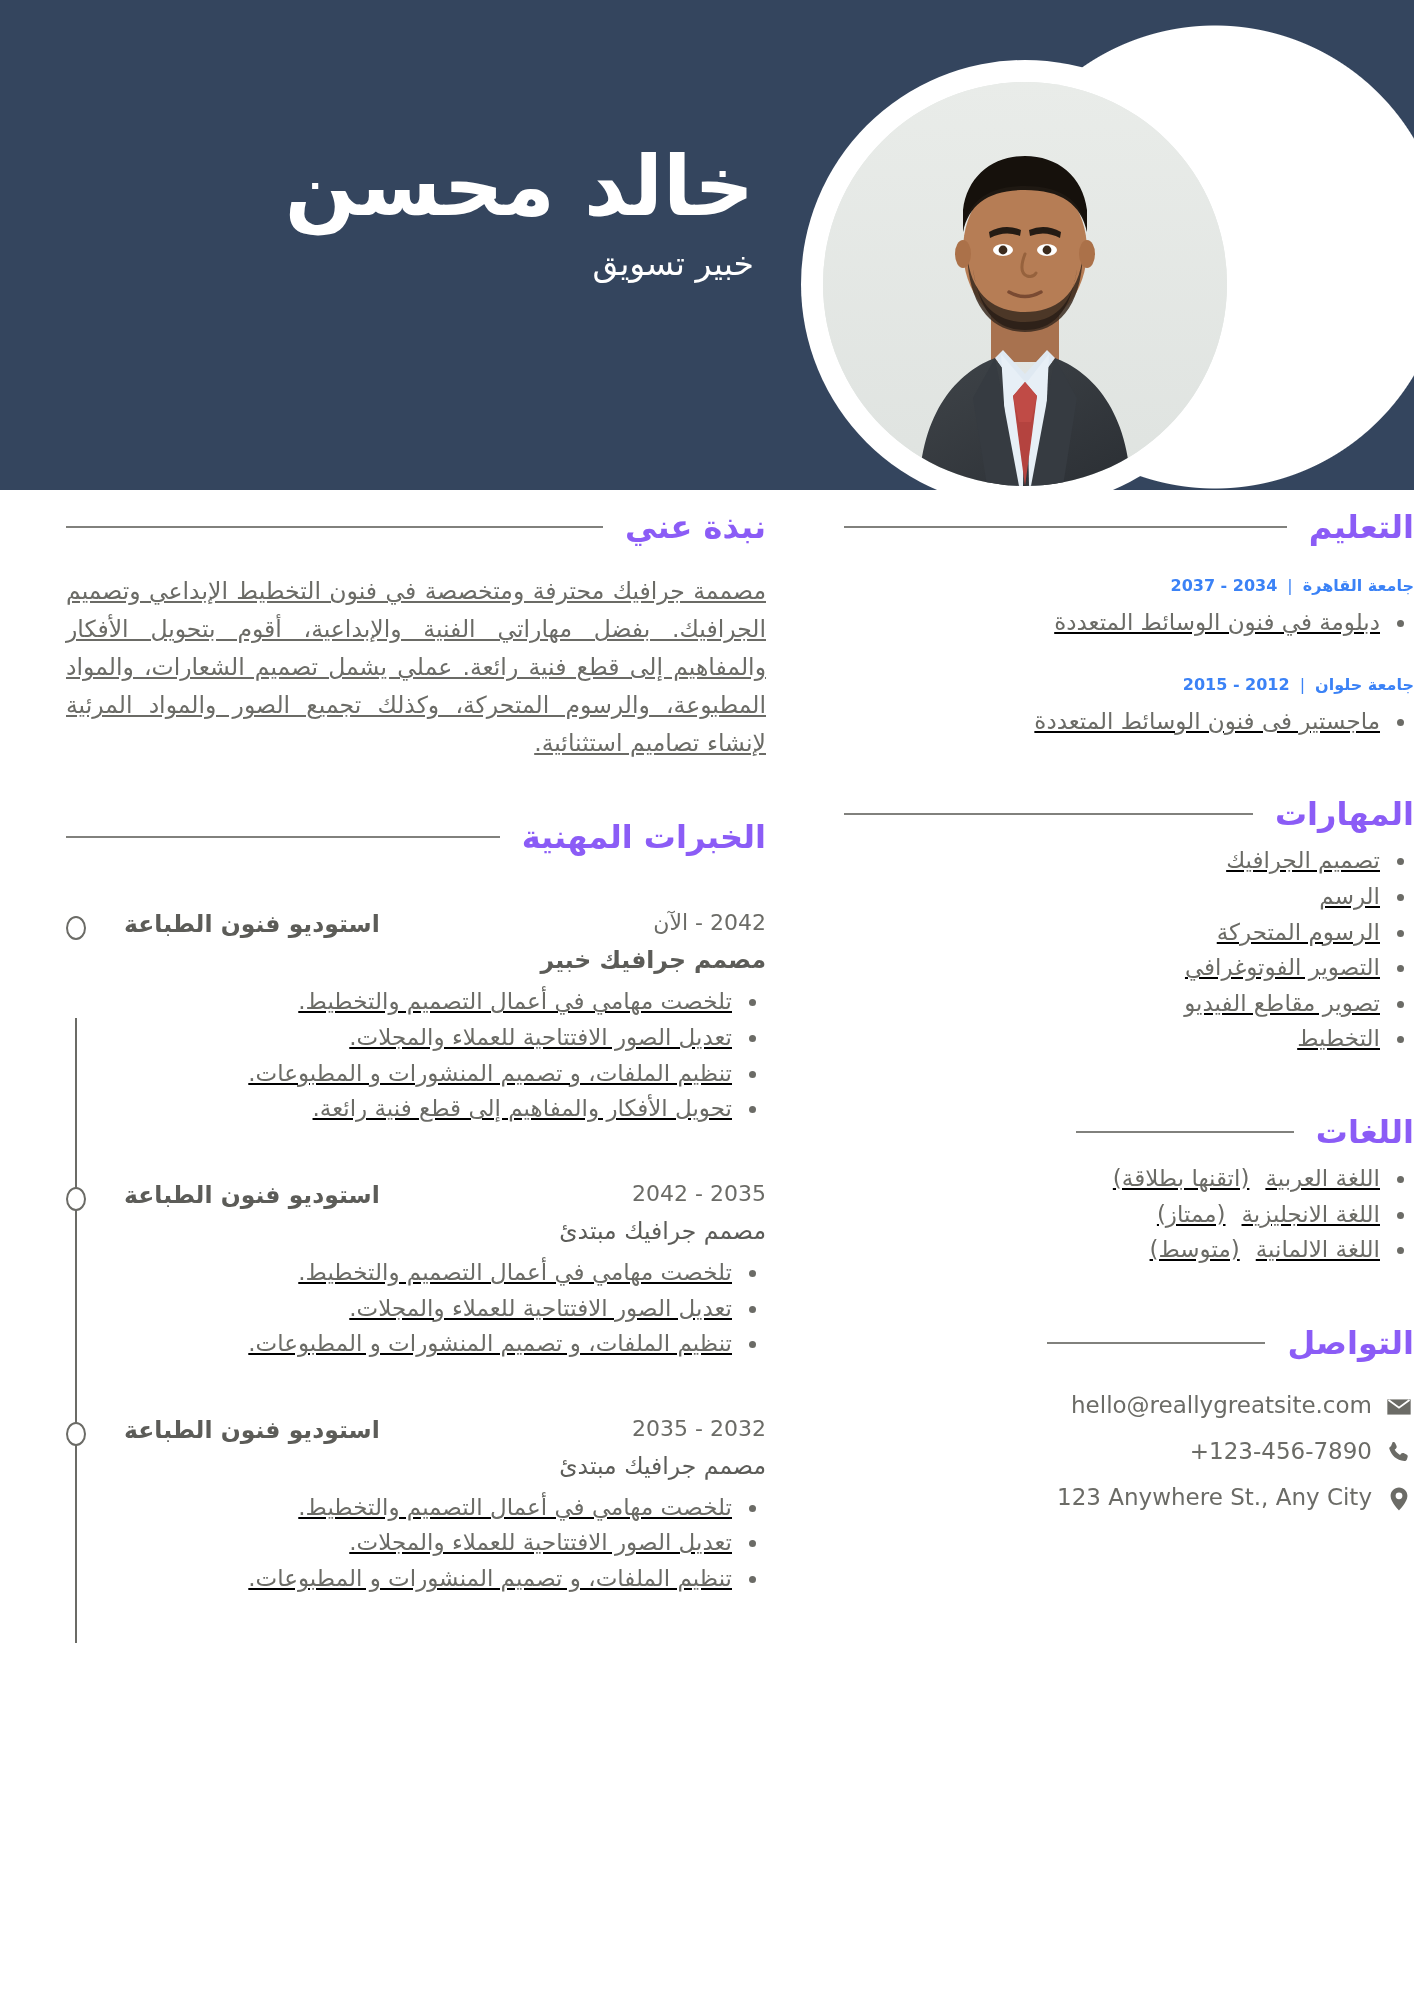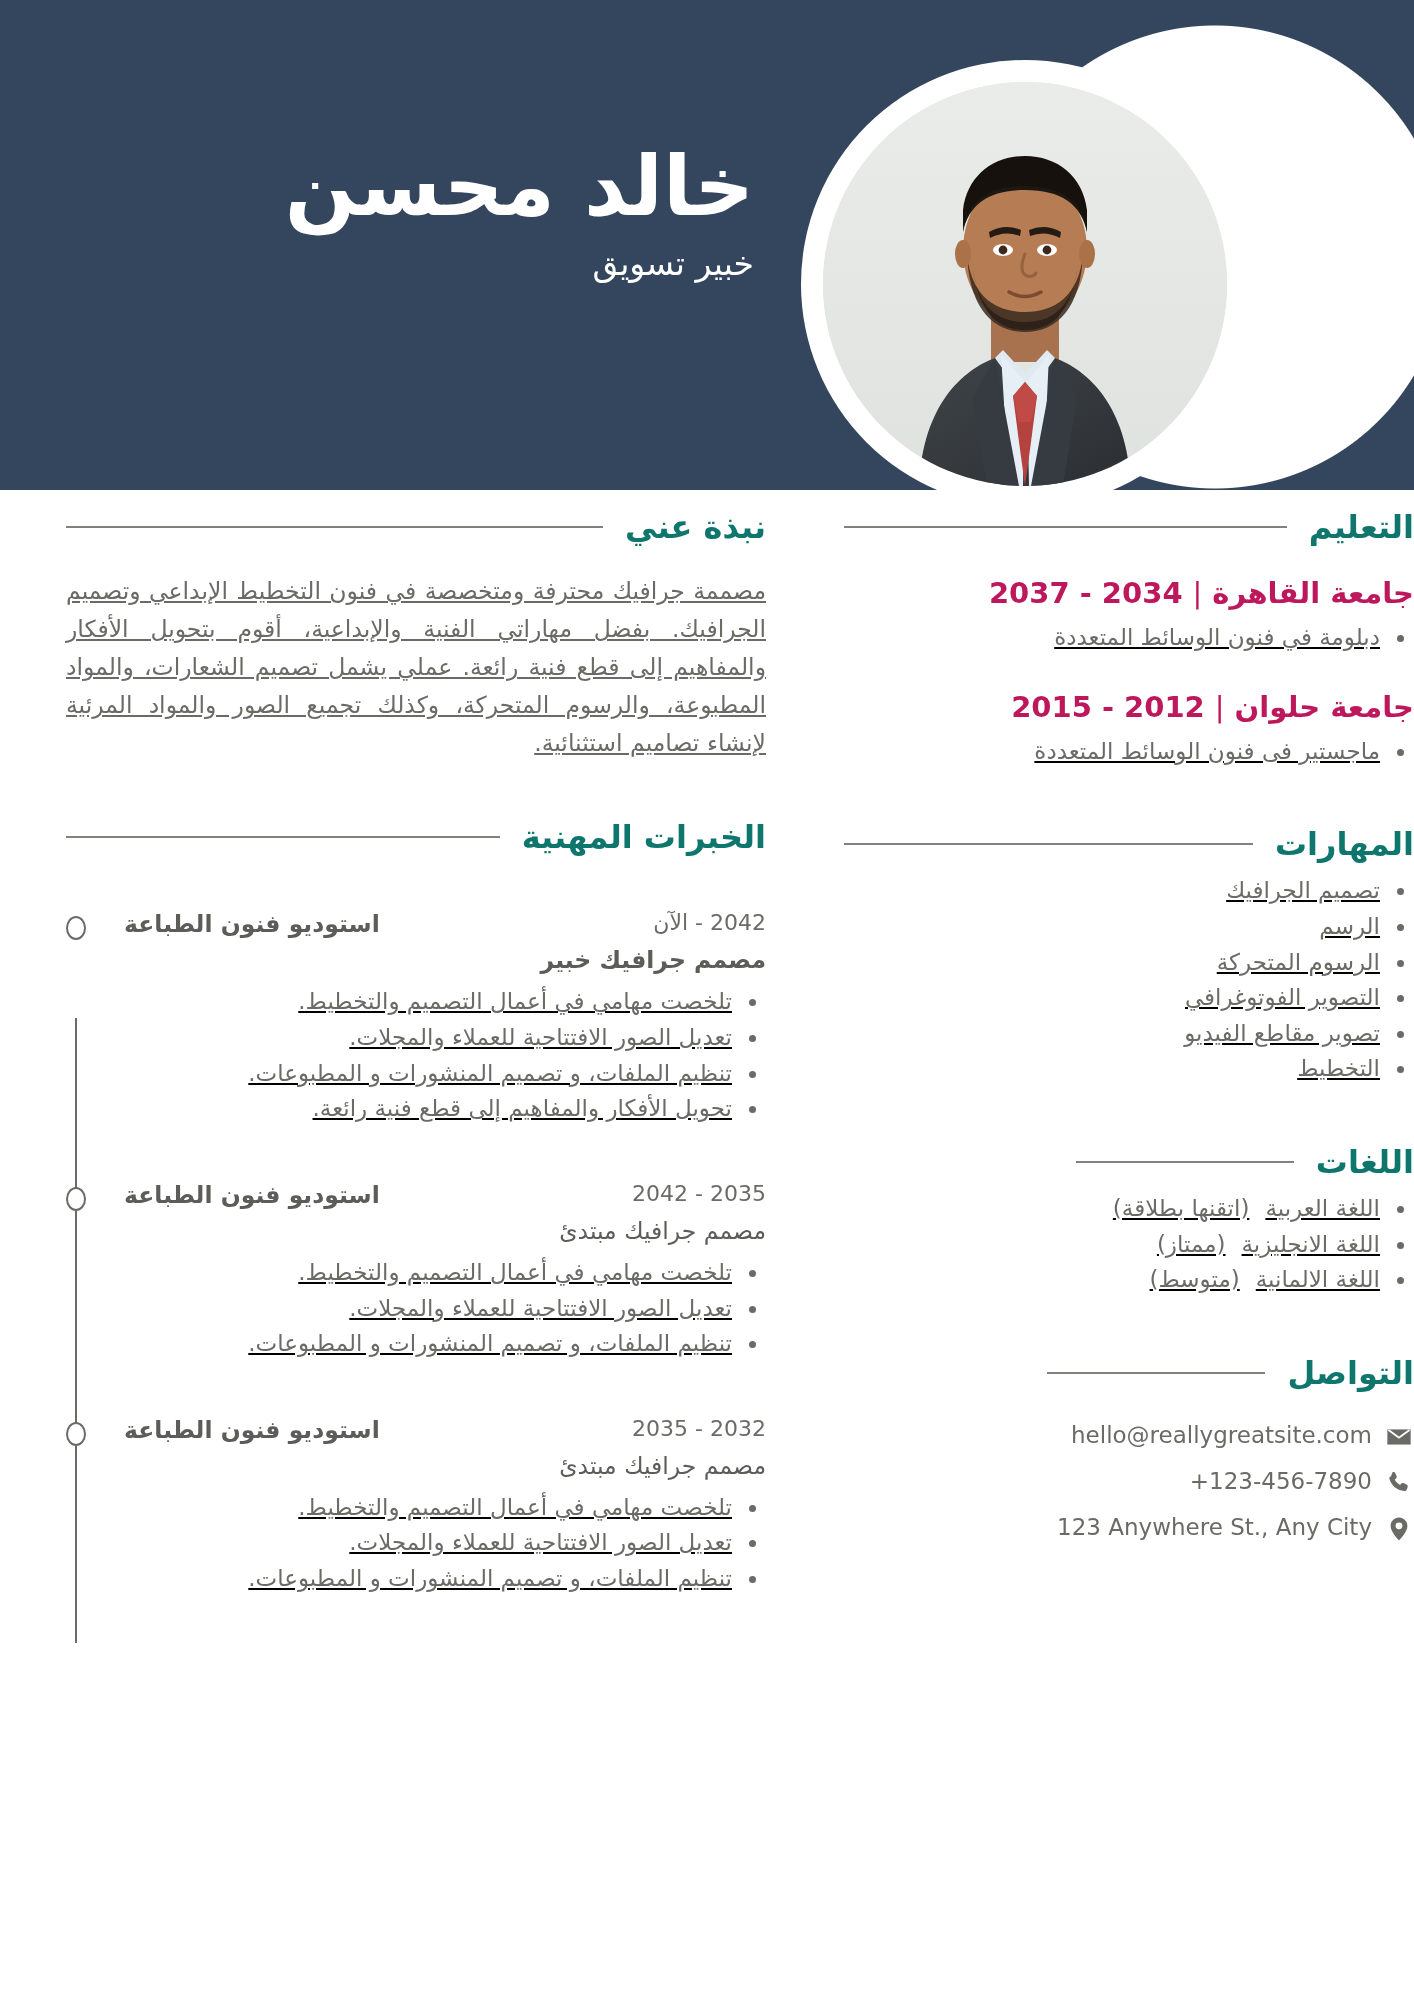--- a/index.html
+++ b/index.html
@@ -134,21 +134,21 @@
     display: flex;
     flex-direction: row;
     align-items: center;
     gap: 22px;
     direction: rtl;
   }
 
   .sec-title {
     font-size: 32px;
     font-weight: 700;
-    color: #0f766e;
+    color: #8b5cf6;
     white-space: nowrap;
     letter-spacing: 0px;
   }
 
   .sec-rule {
     flex: 1;
     height: 2px;
     background: #6b6b66;
     opacity: .85;
   }
@@ -164,23 +164,23 @@
     text-align: justify;
     direction: rtl;
     text-decoration: underline;
   }
 
   
   .edu-block { margin-top: 30px; direction: rtl; text-align: right; }
   .edu-block + .edu-block { margin-top: 34px; }
 
   .edu-head {
-    font-size: 29px;
+    font-size: 16px;
     font-weight: 700;
-    color: #be185d;
+    color: #3b82f6;
     direction: rtl;
     white-space: nowrap;
   }
   .edu-head .sep { padding: 0 10px; font-weight: 400; }
 
   ul.dots {
     list-style: none;
     margin-top: 10px;
     direction: rtl;
     text-decoration: underline;

